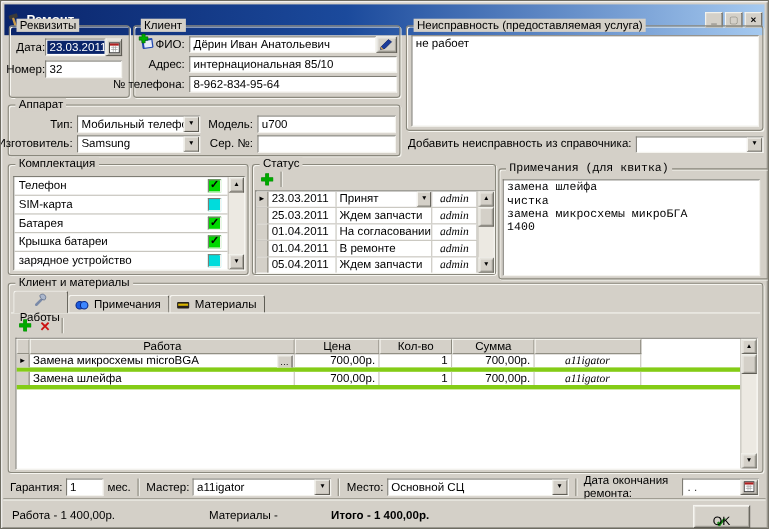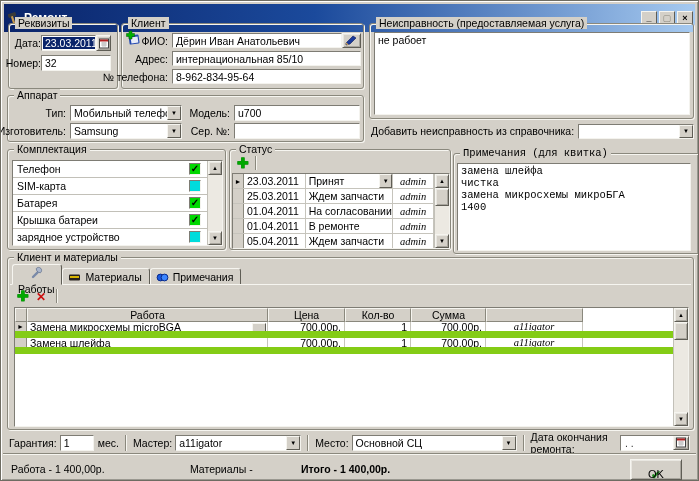--- a/index.html
+++ b/index.html
@@ -62,21 +62,21 @@
   .gind { padding:0; justify-content:center; background:#d4d0c8; font-size:7px;
           border-right:1px solid #8a887d; }
   .gstat { position:relative; padding-right:0; }
   .gstat .gdd { position:absolute; right:0; top:0; bottom:0; width:13px; height:auto; }
   .guser { justify-content:center; font-style:italic; font-family:"Liberation Serif", serif; }
 
   
   .hrow { display:flex; height:14px; }
   .hcell { background:#d4d0c8; border:1px solid; border-color:#f6f5f0 #8a887d #8a887d #f6f5f0;
            display:flex; align-items:center; justify-content:center; white-space:nowrap; overflow:hidden; flex:none; }
-  .wrow { display:flex; height:16px; border-bottom:7px solid #84cc16; }
+  .wrow { display:flex; height:16px; border-bottom:4px solid #84cc16; }
   .wcell { display:flex; align-items:center; padding:0 3px; border-right:1px solid #c6c4bc;
            white-space:nowrap; overflow:hidden; flex:none; }
   .wind { padding:0; justify-content:center; background:#d4d0c8; font-size:7px; border-right:1px solid #8a887d; }
   .wnum { justify-content:flex-end; }
   .wuser { justify-content:center; font-style:italic; font-family:"Liberation Serif", serif; }
   .wwork { position:relative; }
   .ellipsis-btn { position:absolute; right:1px; top:1px; width:14px; height:13px; background:#d4d0c8;
                   border:1px solid; border-color:#f6f5f0 #5f5d55 #5f5d55 #f6f5f0;
                   display:flex; align-items:center; justify-content:center; font-size:8px; letter-spacing:1px; }
 
@@ -306,34 +306,34 @@
             <svg width="13" height="13" viewBox="0 0 13 13">
               <path d="M3 11 L7.4 6.6" stroke="#7a8aa8" stroke-width="2.4" stroke-linecap="round"></path>
               <path d="M6.2 2.6 A3 3 0 1 1 10.4 6.8 L8.2 6.2 6.8 4.8z" fill="#aab6cc" stroke="#5a6a88" stroke-width=".7"></path>
             </svg>
           </span>
           <span class="tab-label">Работы</span>
         </span>
         <span class="tab">
           <span style="display: flex;">
             <svg width="13" height="13" viewBox="0 0 13 13">
+              <circle cx="4.5" cy="6.5" r="3.4" fill="#1a5adf" stroke="#0a2a8a"></circle>
+              <circle cx="8.5" cy="6.5" r="3.4" fill="#3c86ff" stroke="#0a2a8a"></circle>
+            </svg>
+          </span>
+          <span class="tab-label">Примечания</span>
+        </span>
+        <span class="tab">
+          <span style="display: flex;">
+            <svg width="13" height="13" viewBox="0 0 13 13">
               <rect x="1" y="3.5" width="11" height="6" rx="1" fill="#26211c"></rect>
               <rect x="2" y="5" width="9" height="2" fill="#d8b400"></rect>
             </svg>
           </span>
           <span class="tab-label">Материалы</span>
-        </span>
-        <span class="tab">
-          <span style="display: flex;">
-            <svg width="13" height="13" viewBox="0 0 13 13">
-              <circle cx="4.5" cy="6.5" r="3.4" fill="#1a5adf" stroke="#0a2a8a"></circle>
-              <circle cx="8.5" cy="6.5" r="3.4" fill="#3c86ff" stroke="#0a2a8a"></circle>
-            </svg>
-          </span>
-          <span class="tab-label">Примечания</span>
         </span>
       </div>
     <span class="tabline"></span>
     <span class="plusicon" style="position:absolute;left:9px;top:31px;">✚</span>
     <span class="xicon" style="position:absolute;left:28px;top:33px;">✕</span>
     <span class="tdiv" style="left:48px;top:31px;height:14px;"></span>
     <div class="tf" style="left:6px;top:49px;width:675px;height:120px;padding:0;">
       <div style="position:absolute;left:0;top:0;right:15px;bottom:0;">
         <div class="hrow" id="works-header">
             <span class="hcell" style="width: 12px;"></span>

